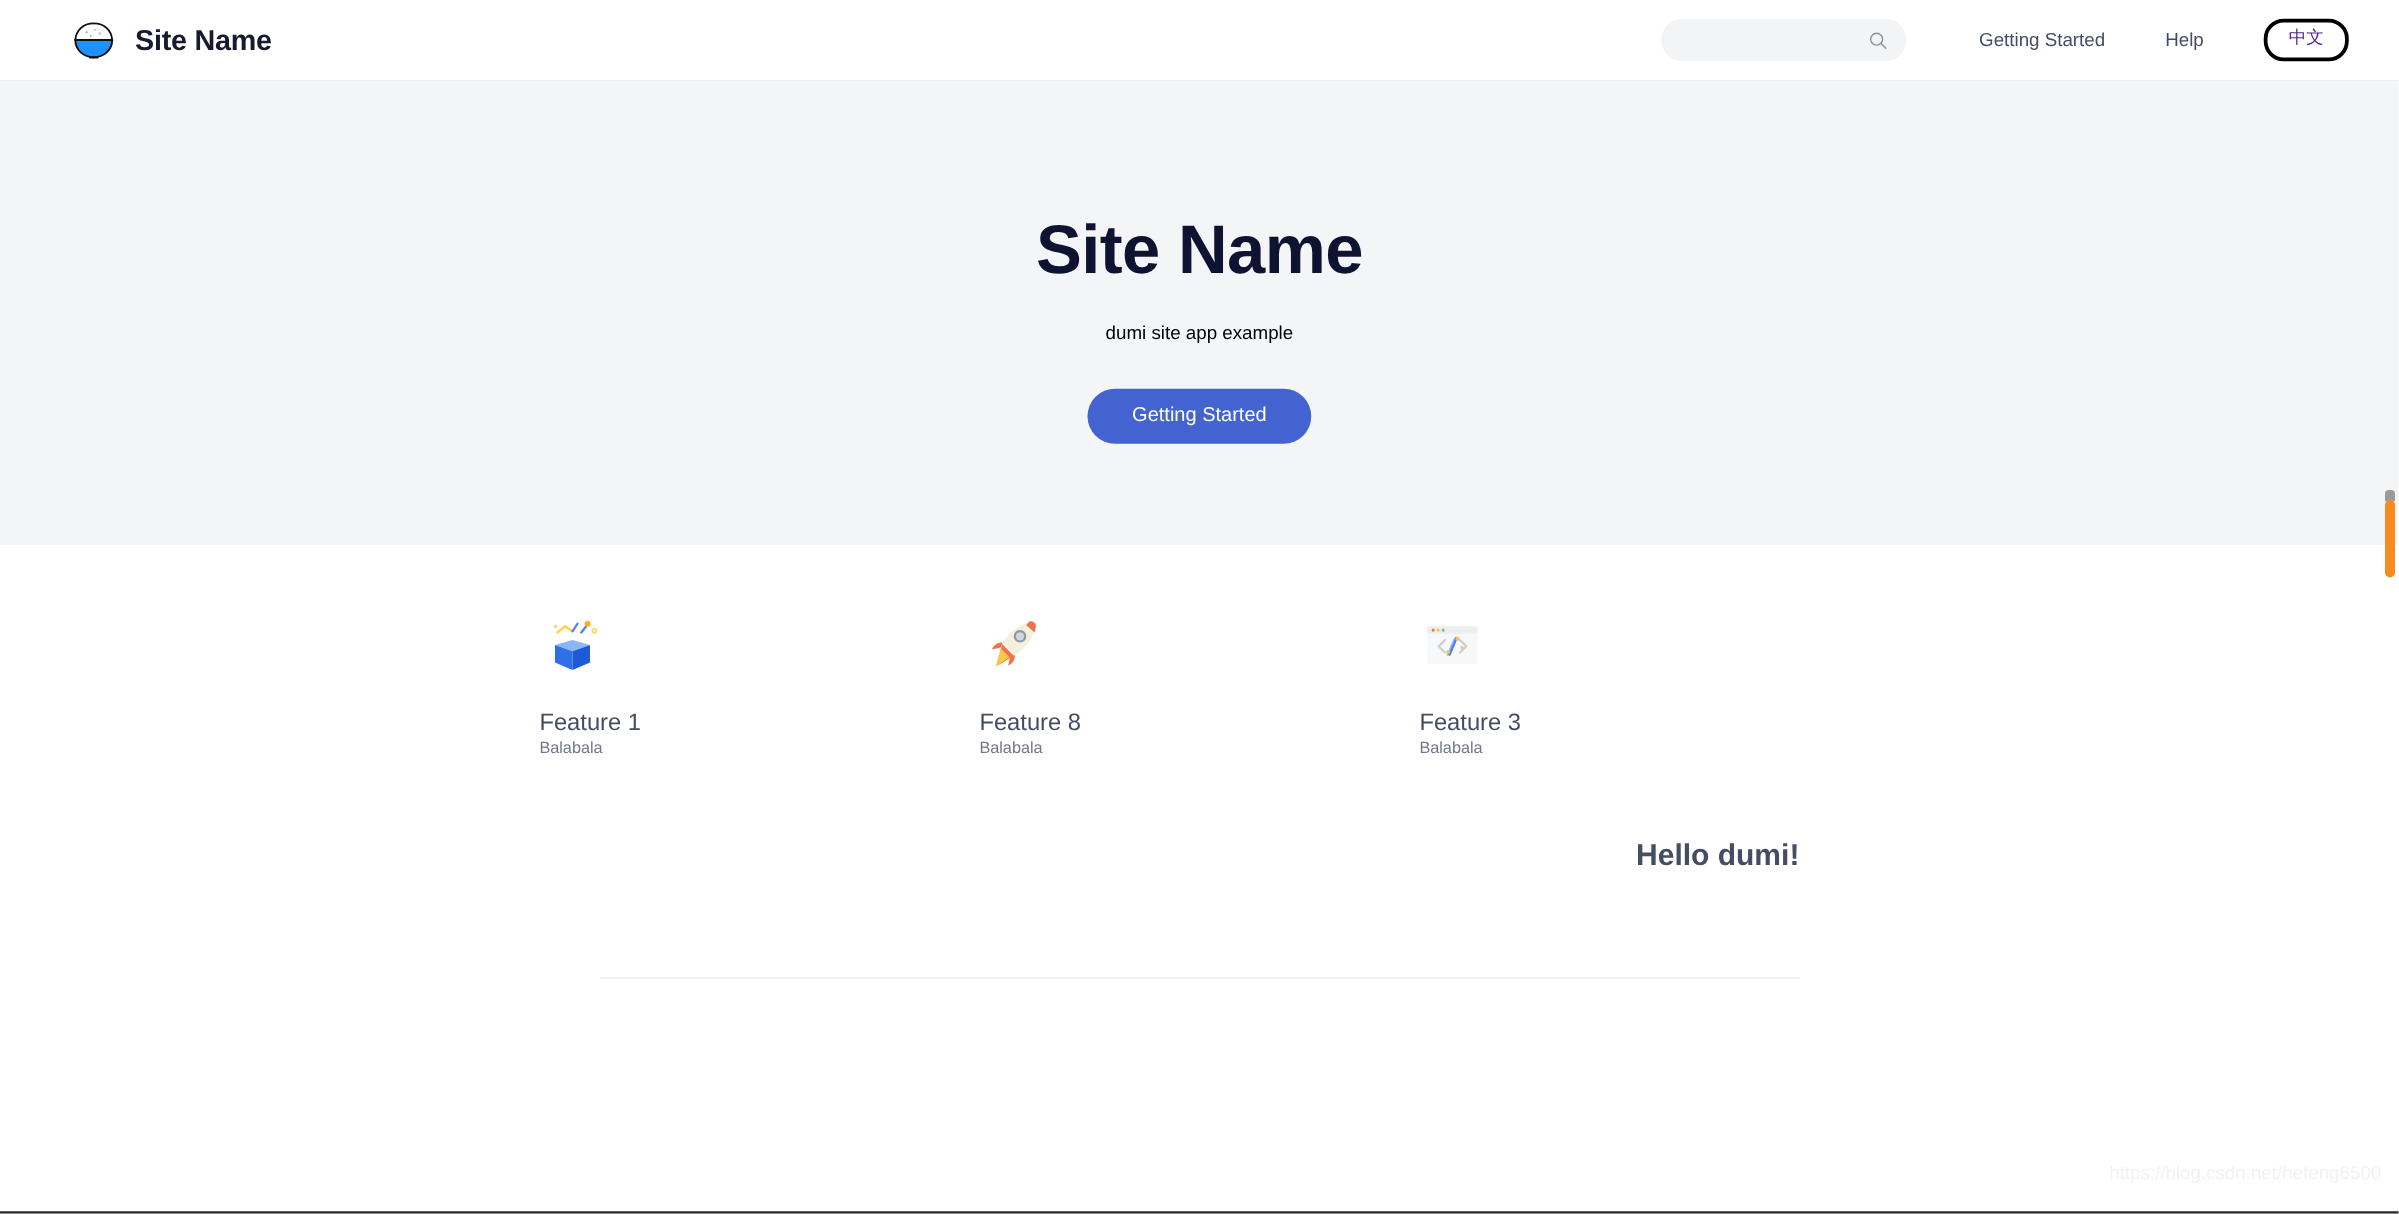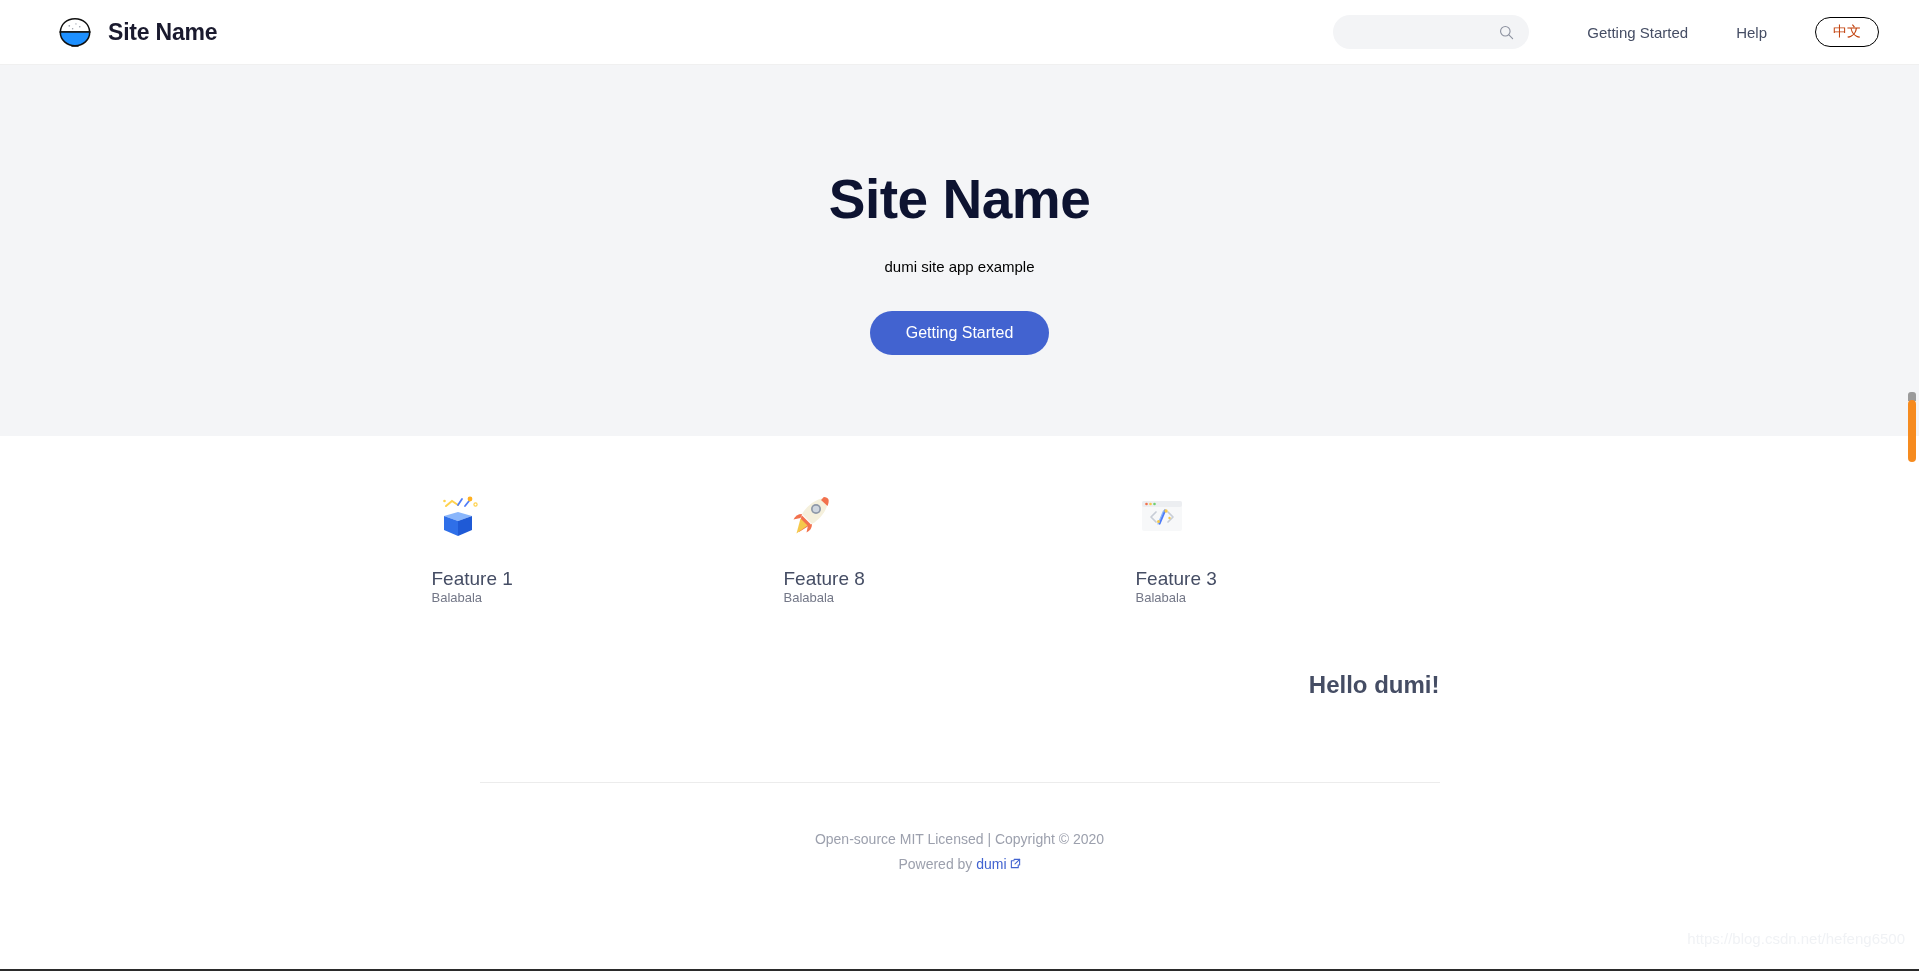--- a/index.html
+++ b/index.html
@@ -95,28 +95,28 @@
     color: #454d64;
     text-decoration: none;
     margin-right: 48px;
     white-space: nowrap;
     cursor: pointer;
   }
 
   .nav-link:last-of-type { }
 
   .lang-switch {
-    border: 1px solid #000000;
+    border: 3px solid #000000;
     border-radius: 16px;
     padding: 4px 17px 5px;
     font-size: 14px;
-    color: #c2410c;
+    color: #4c1d95;
     background: #fff;
     cursor: pointer;
-    font-family: Liberation Sans, sans-serif;
+    font-family: Liberation Mono, monospace;
     line-height: 1.3;
   }
 
   
   .hero {
     background: #f4f5f7;
     height: 371px;
     display: flex;
     flex-direction: column;
     align-items: center;
@@ -392,30 +392,20 @@
     </div>
 
   </div>
 
   <div class="article">
     <h2>Hello dumi!</h2>
   </div>
 
   <div class="divider"></div>
 
-  <div class="footer">
-    <div>Open-source MIT Licensed | Copyright © 2020</div>
-    <div>
-      <span>Powered by </span><a class="footer-link" href="#">dumi</a><span><svg class="ext-icon" viewBox="0 0 12 12" fill="none" xmlns="http://www.w3.org/2000/svg">
-            <path d="M4.5 1.5 H10.5 V7.5" stroke="currentColor" stroke-width="1.2" stroke-linecap="round" stroke-linejoin="round"></path>
-            <path d="M10.5 1.5 L5.5 6.5" stroke="currentColor" stroke-width="1.2" stroke-linecap="round"></path>
-            <path d="M9 7.5 V10.5 H1.5 V3 H4.5" stroke="currentColor" stroke-width="1.2" stroke-linecap="round" stroke-linejoin="round"></path>
-          </svg></span>
-    </div>
-  </div>
 
 </div>
 
 <div class="watermark">https://blog.csdn.net/hefeng6500</div>
 
 <div class="scrollbar-track">
   <div class="scrollbar-cap"></div>
   <div class="scrollbar-thumb"></div>
 </div>
 

